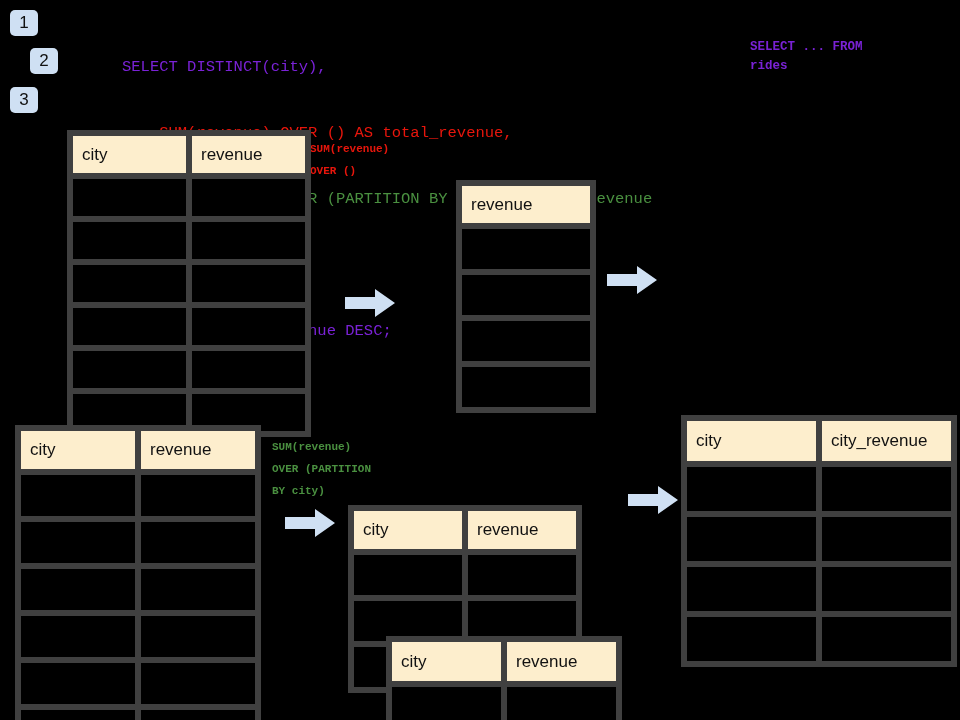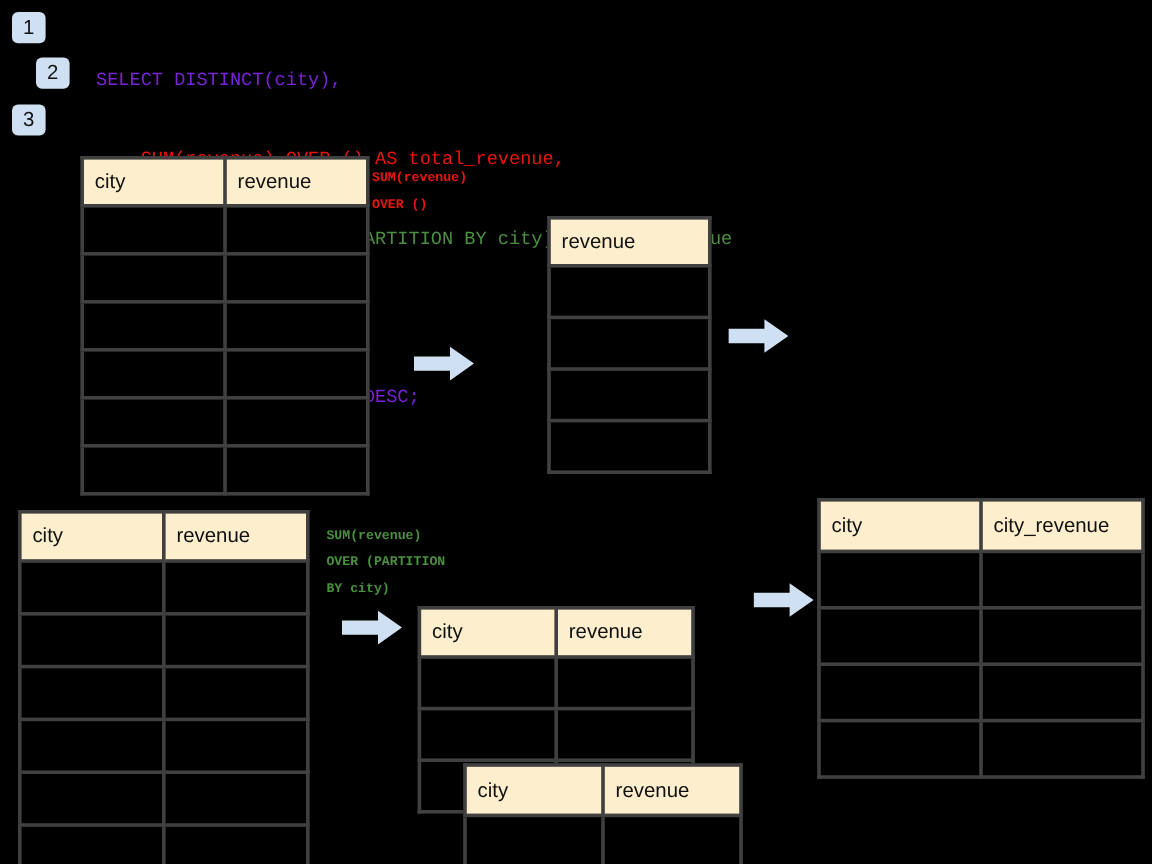--- a/index.html
+++ b/index.html
@@ -33,21 +33,21 @@
 
   
   .sql-block {
     position: absolute;
     font-family: "Liberation Mono", monospace;
     font-size: 15.5px;
     line-height: 22px;
     white-space: pre;
     letter-spacing: 0px;
   }
-  .sql-line { white-space: pre; }
+  .sql-line { white-space: pre; margin-left: 42px; }
   .c-purple { color: #7a22d6; }
   .c-red    { color: #e8160c; }
   .c-green  { color: #4a9040; }
 
   
   .anno {
     position: absolute;
     font-family: "Liberation Mono", monospace;
     font-size: 11px;
     line-height: 22px;
@@ -68,21 +68,21 @@
 
   
   .tbl {
     position: absolute;
     border-collapse: collapse;
     table-layout: fixed;
     background: #000000;
     border: 1px solid #b8b8b8;
   }
   .tbl td, .tbl th {
-    border: 3px solid #404040;
+    border: 6px solid #404040;
     padding: 0;
     margin: 0;
   }
   .tbl th {
     background: #fdeecd;
     color: #111111;
     font-family: "Liberation Sans", sans-serif;
     font-weight: normal;
     font-size: 17px;
     text-align: left;
@@ -107,20 +107,22 @@
   <div class="badge" style="left:10px; top:87px;">3</div>
 
   <div class="sql-block" style="left:80px; top:12px;">
     <div class="sql-line c-purple">SELECT DISTINCT(city),</div>
     <div class="sql-line c-red">    SUM(revenue) OVER () AS total_revenue,</div>
     <div class="sql-line c-green">    SUM(revenue) OVER (PARTITION BY city) as city_revenue</div>
     <div class="sql-line c-purple">  FROM rides</div>
     <div class="sql-line c-purple">  ORDER by city_revenue DESC;</div>
   </div>
 
+  <div class="sidenote" style="left:750px; top:38px;">SELECT ... FROM
+rides</div>
 
   <div class="anno c-red" style="left:310px; top:138px;">SUM(revenue)
 OVER ()</div>
 
   <div class="anno c-green" style="left:272px; top:436px;">SUM(revenue)
 OVER (PARTITION
 BY city)</div>
 
   <table class="tbl" style="left:67px; top:130px; width:238px;">
     <colgroup>

